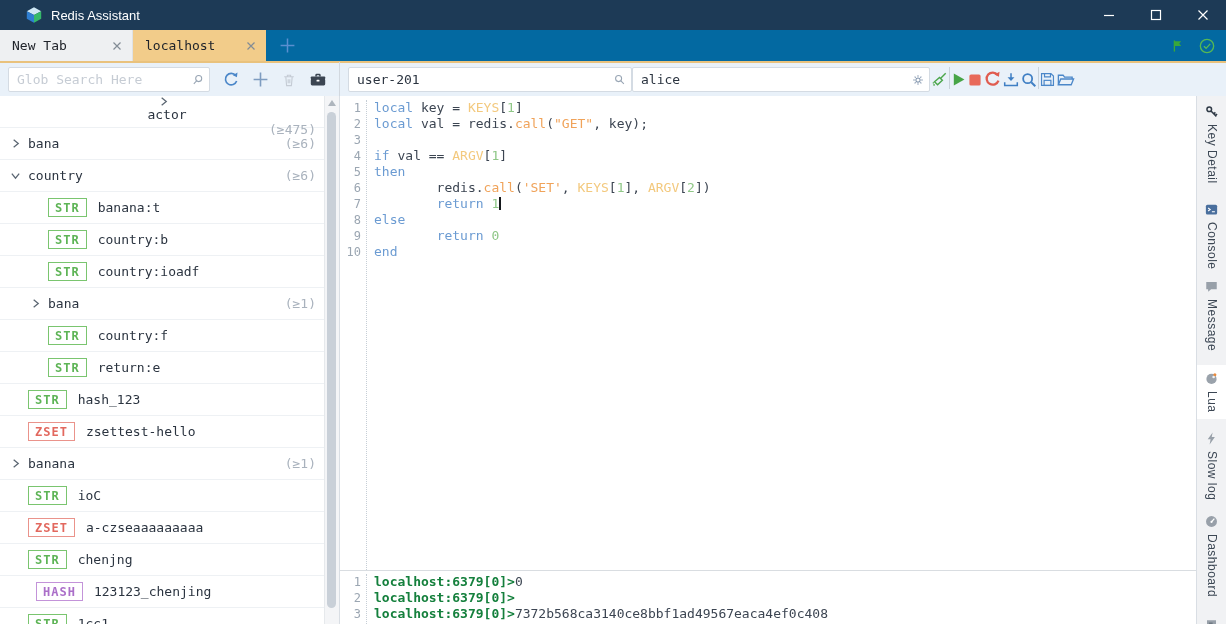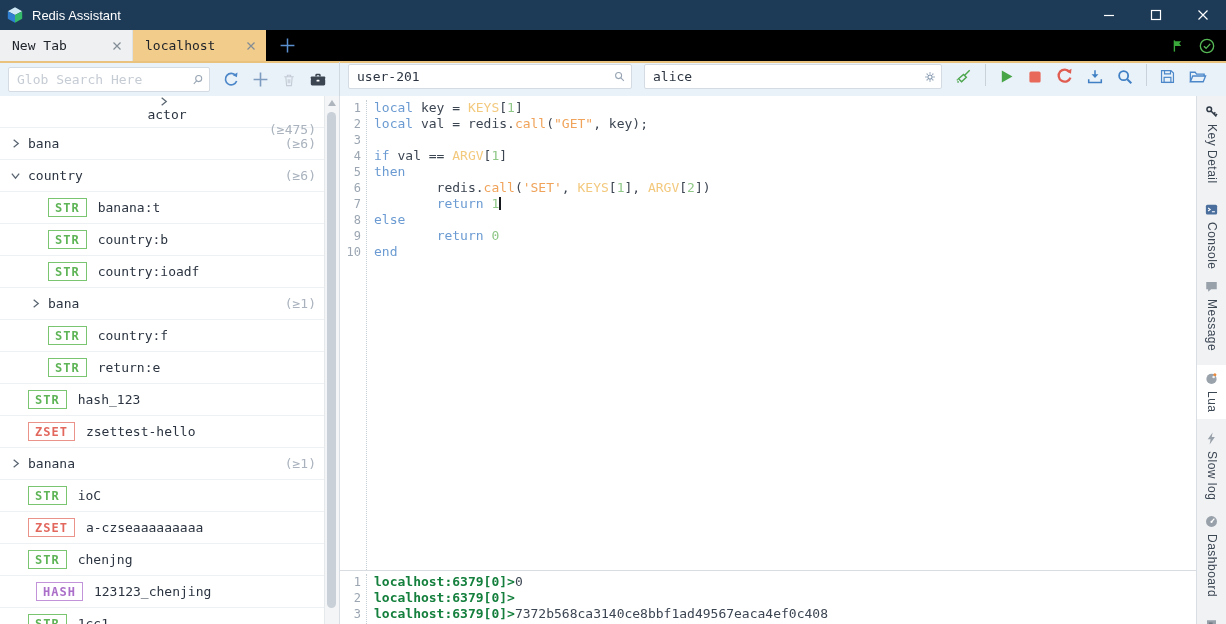--- a/index.html
+++ b/index.html
@@ -3,41 +3,41 @@
 <meta charset="utf-8">
 <style>
   * { box-sizing: border-box; }
   html,body { margin:0; padding:0; }
   body {
     width:1226px; height:624px; overflow:hidden; background:#fff;
     font-family:"Liberation Sans", sans-serif; font-size:13px; color:#2b3440;
   }
 
   
-  .titlebar { height:30px; background:#1d3a56; display:flex; align-items:center; padding-left:6px; color:#fff; }
+  .titlebar { height:30px; background:#1d3a56; display:flex; align-items:center; padding-left:25px; color:#fff; }
   .logo { display:flex; margin-right:8px; }
   .title { font-size:13px; }
   .win-controls { margin-left:auto; display:flex; height:30px; }
   .win-btn { width:47px; height:30px; display:flex; align-items:center; justify-content:center; background:none; border:none; cursor:pointer; }
 
   
-  .tabbar { height:33px; background:#000000; border-bottom:2px solid #e9c27d; display:flex; align-items:stretch; }
+  .tabbar { height:33px; background:#0369a1; border-bottom:2px solid #e9c27d; display:flex; align-items:stretch; }
   .tab { width:133px; display:flex; align-items:center; padding:0 8px 0 12px; font-family:"DejaVu Sans Mono",monospace; font-size:13px; color:#20242b; cursor:pointer; }
   .tab.inactive { background:#eef0f2; border-right:1px solid #dfe2e5; }
   .tab.active { background:#f2cc8a; }
   .tab-label { flex:1; }
   .tab-close { display:flex; color:#828c96; padding:2px; }
   .addtab { width:42px; display:flex; align-items:center; justify-content:center; background:none; border:none; cursor:pointer; }
   .tab-right { margin-left:auto; display:flex; align-items:center; gap:12px; padding-right:10px; }
   .tab-right span { display:flex; }
 
   
   .toolbar { height:33px; background:#e9f1f9; display:flex; align-items:center; }
   .tb-left { width:340px; flex:none; display:flex; align-items:center; gap:12px; padding:0 12px 0 8px; border-right:1px solid #d2d8df; height:36px; }
-  .tb-right { flex:1; display:flex; gap:12px; padding:0 10px 6px 8px; min-width:0; }
+  .tb-right { flex:1; display:flex; gap:0; padding:0 10px 0 8px; min-width:0; }
   .tb-input-wrap { position:relative; display:flex; align-items:center; }
   input.tb-input { height:25px; border:1px solid #d4dbe3; background:#fff; border-radius:2px;
     font-family:"DejaVu Sans Mono",monospace; font-size:13px; color:#2b3440; padding:0 24px 0 8px; outline:none; width:100%; }
   input.tb-input::placeholder { color:#c6ccd4; }
   .input-icon { position:absolute; right:5px; display:flex; color:#97a4b3; }
   .glob-wrap { flex:1; }
   .key-wrap { width:284px; flex:none; }
   .val-wrap { width:298px; flex:none; }
   .icon-btn { background:none; border:none; padding:0; display:flex; align-items:center; justify-content:center; cursor:pointer; }
   .vsep { width:1px; height:22px; background:#c9d2da; flex:none; }

